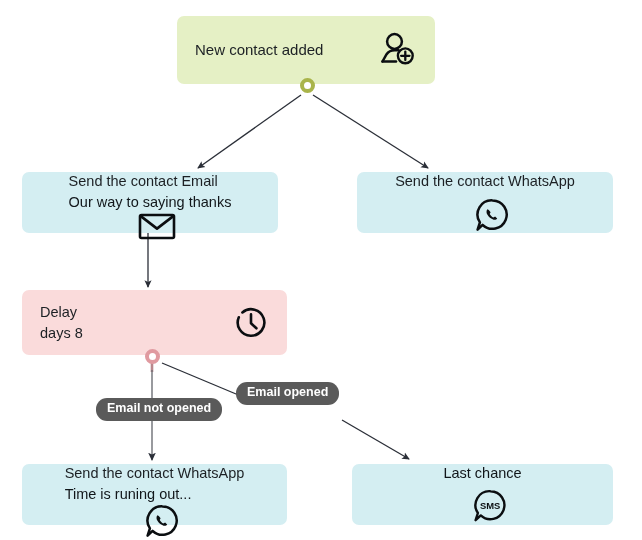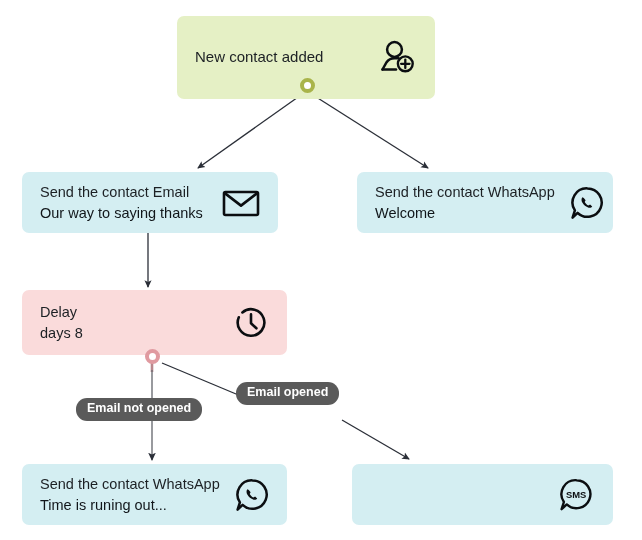--- a/index.html
+++ b/index.html
@@ -65,21 +65,21 @@
   }
   .node-icon {
     flex: 0 0 auto;
     display: flex;
     align-items: flex-start;
     justify-content: center;
     margin-left: 14px;
   }
 
   .node.trigger { background: #e5f0c5; }
-  .node.action  { background: #d4eef2; }
+  .node.action  { background: #d4eef2; flex-direction: column; }
   .node.delay   { background: #fadbdb; }
 
   
   .node.trigger .node-text { gap: 0; }
   .node.trigger .node-title { font-size: 15px; }
 
   
   .node.delay .node-sub { font-weight: normal; color: #1c2024; }
 
   
@@ -129,21 +129,21 @@
     <line x1="148" y1="233" x2="148" y2="287" stroke="#2b2f38" stroke-width="1.3" marker-end="url(#arrow)"></line>
 
     <line x1="152" y1="362" x2="152" y2="372" stroke="#b9878c" stroke-width="2.6"></line>
 
     <line x1="152" y1="370" x2="152" y2="460" stroke="#6d6f75" stroke-width="1.4" marker-end="url(#arrow)"></line>
 
     <line x1="162" y1="363" x2="248" y2="399" stroke="#2b2f38" stroke-width="1.3"></line>
     <line x1="342" y1="420" x2="409" y2="459" stroke="#2b2f38" stroke-width="1.3" marker-end="url(#arrow)"></line>
   </svg>
 
-  <div class="node trigger" style="left:177px; top:16px; width:258px; height:83px;">
+  <div class="node trigger" style="left:177px; top:16px; width:258px; height:68px;">
     <div class="node-text">
       <div class="node-title">New contact added</div>
     </div>
     <div class="node-icon">
       <svg width="40" height="40" viewBox="0 0 40 40">
         <circle cx="17.5" cy="11.5" r="7.4" fill="none" stroke="#0b0e11" stroke-width="2.5"></circle>
         <path d="M 5.5 31.5 L 9.6 24.2 C 11.6 21.2 14.4 20.2 17.6 20.2 L 21.5 20.2" fill="none" stroke="#0b0e11" stroke-width="2.5" stroke-linecap="round" stroke-linejoin="round"></path>
         <path d="M 5.5 31.5 L 19 31.5" fill="none" stroke="#0b0e11" stroke-width="2.5" stroke-linecap="round"></path>
         <circle cx="28.3" cy="25.8" r="7.4" fill="#e5f0c5" stroke="#0b0e11" stroke-width="2.4"></circle>
         <path d="M 28.3 21.6 L 28.3 30 M 24.1 25.8 L 32.5 25.8" stroke="#0b0e11" stroke-width="2.3" stroke-linecap="round"></path>
@@ -162,21 +162,20 @@
       <svg width="38" height="30" viewBox="0 0 38 30">
         <rect x="2" y="4" width="34" height="23" rx="1.5" fill="none" stroke="#0b0e11" stroke-width="2.6"></rect>
         <path d="M 3.4 5.6 L 19 17.6 L 34.6 5.6" fill="none" stroke="#0b0e11" stroke-width="2.6" stroke-linejoin="round" stroke-linecap="round"></path>
       </svg>
     </div>
   </div>
 
   <div class="node action" style="left:357px; top:172px; width:256px; height:61px;">
     <div class="node-text">
       <div class="node-title">Send the contact WhatsApp</div>
-      <div class="node-sub">Welcome</div>
     </div>
     <div class="node-icon">
       <svg width="36" height="36" viewBox="0 0 36 36">
         <path d="M 18.6 3.4 A 14.2 14.2 0 1 1 8.6 27.8 L 3.6 32.6 L 5.9 25.4
                  A 14.2 14.2 0 0 1 18.6 3.4 Z" fill="none" stroke="#0b0e11" stroke-width="2.5" stroke-linejoin="round"></path>
         <path d="M 13.4 12.2 C 12.3 13.4 12.2 15.6 13.3 17.6 C 14.6 20 17 22 19.6 22.7
                  C 21.2 23.1 22.6 22.6 23.2 21.5 L 21.1 19.6 L 19.3 20.4
                  C 18 19.8 16.4 18.3 15.7 16.9 L 16.6 15.2 L 14.8 13 Z" fill="#0b0e11"></path>
       </svg>
     </div>
@@ -191,21 +190,21 @@
     <div class="node-icon">
       <svg width="36" height="36" viewBox="0 0 36 36">
         <path d="M 5.8 12.3 A 13.3 13.3 0 1 0 9.4 7.4" fill="none" stroke="#0b0e11" stroke-width="2.6" stroke-linecap="round"></path>
         <path d="M 18 9.4 L 18 18.2 L 23.4 23.3" fill="none" stroke="#0b0e11" stroke-width="2.6" stroke-linecap="round" stroke-linejoin="round"></path>
       </svg>
     </div>
   </div>
 
   <div class="ring rose" style="left:145px; top:349px;"></div>
 
-  <div class="badge" style="left:76px; top:398px;">Email not opened</div>
+  <div class="badge" style="left:96px; top:398px;">Email not opened</div>
 
   <div class="badge" style="left:236px; top:382px;">Email opened</div>
 
   <div class="node action" style="left:22px; top:464px; width:265px; height:61px;">
     <div class="node-text">
       <div class="node-title">Send the contact WhatsApp</div>
       <div class="node-sub">Time is runing out...</div>
     </div>
     <div class="node-icon">
       <svg width="36" height="36" viewBox="0 0 36 36">
@@ -213,20 +212,21 @@
                  A 14.2 14.2 0 0 1 18.6 3.4 Z" fill="none" stroke="#0b0e11" stroke-width="2.5" stroke-linejoin="round"></path>
         <path d="M 13.4 12.2 C 12.3 13.4 12.2 15.6 13.3 17.6 C 14.6 20 17 22 19.6 22.7
                  C 21.2 23.1 22.6 22.6 23.2 21.5 L 21.1 19.6 L 19.3 20.4
                  C 18 19.8 16.4 18.3 15.7 16.9 L 16.6 15.2 L 14.8 13 Z" fill="#0b0e11"></path>
       </svg>
     </div>
   </div>
 
   <div class="node action" style="left:352px; top:464px; width:261px; height:61px;">
     <div class="node-text">
+      <div class="node-sub">Last chance</div>
     </div>
     <div class="node-icon">
       <svg width="38" height="38" viewBox="0 0 38 38">
         <path d="M 19.6 4.2 A 14 14 0 1 1 9.8 28.4 L 4.6 33.2 L 6.9 26
                  A 14 14 0 0 1 19.6 4.2 Z" fill="none" stroke="#0b0e11" stroke-width="2.4" stroke-linejoin="round"></path>
         <text x="19.2" y="22.3" text-anchor="middle" font-family="Liberation Sans, sans-serif" font-size="9.4" font-weight="bold" fill="#0b0e11">SMS</text>
       </svg>
     </div>
   </div>
 

